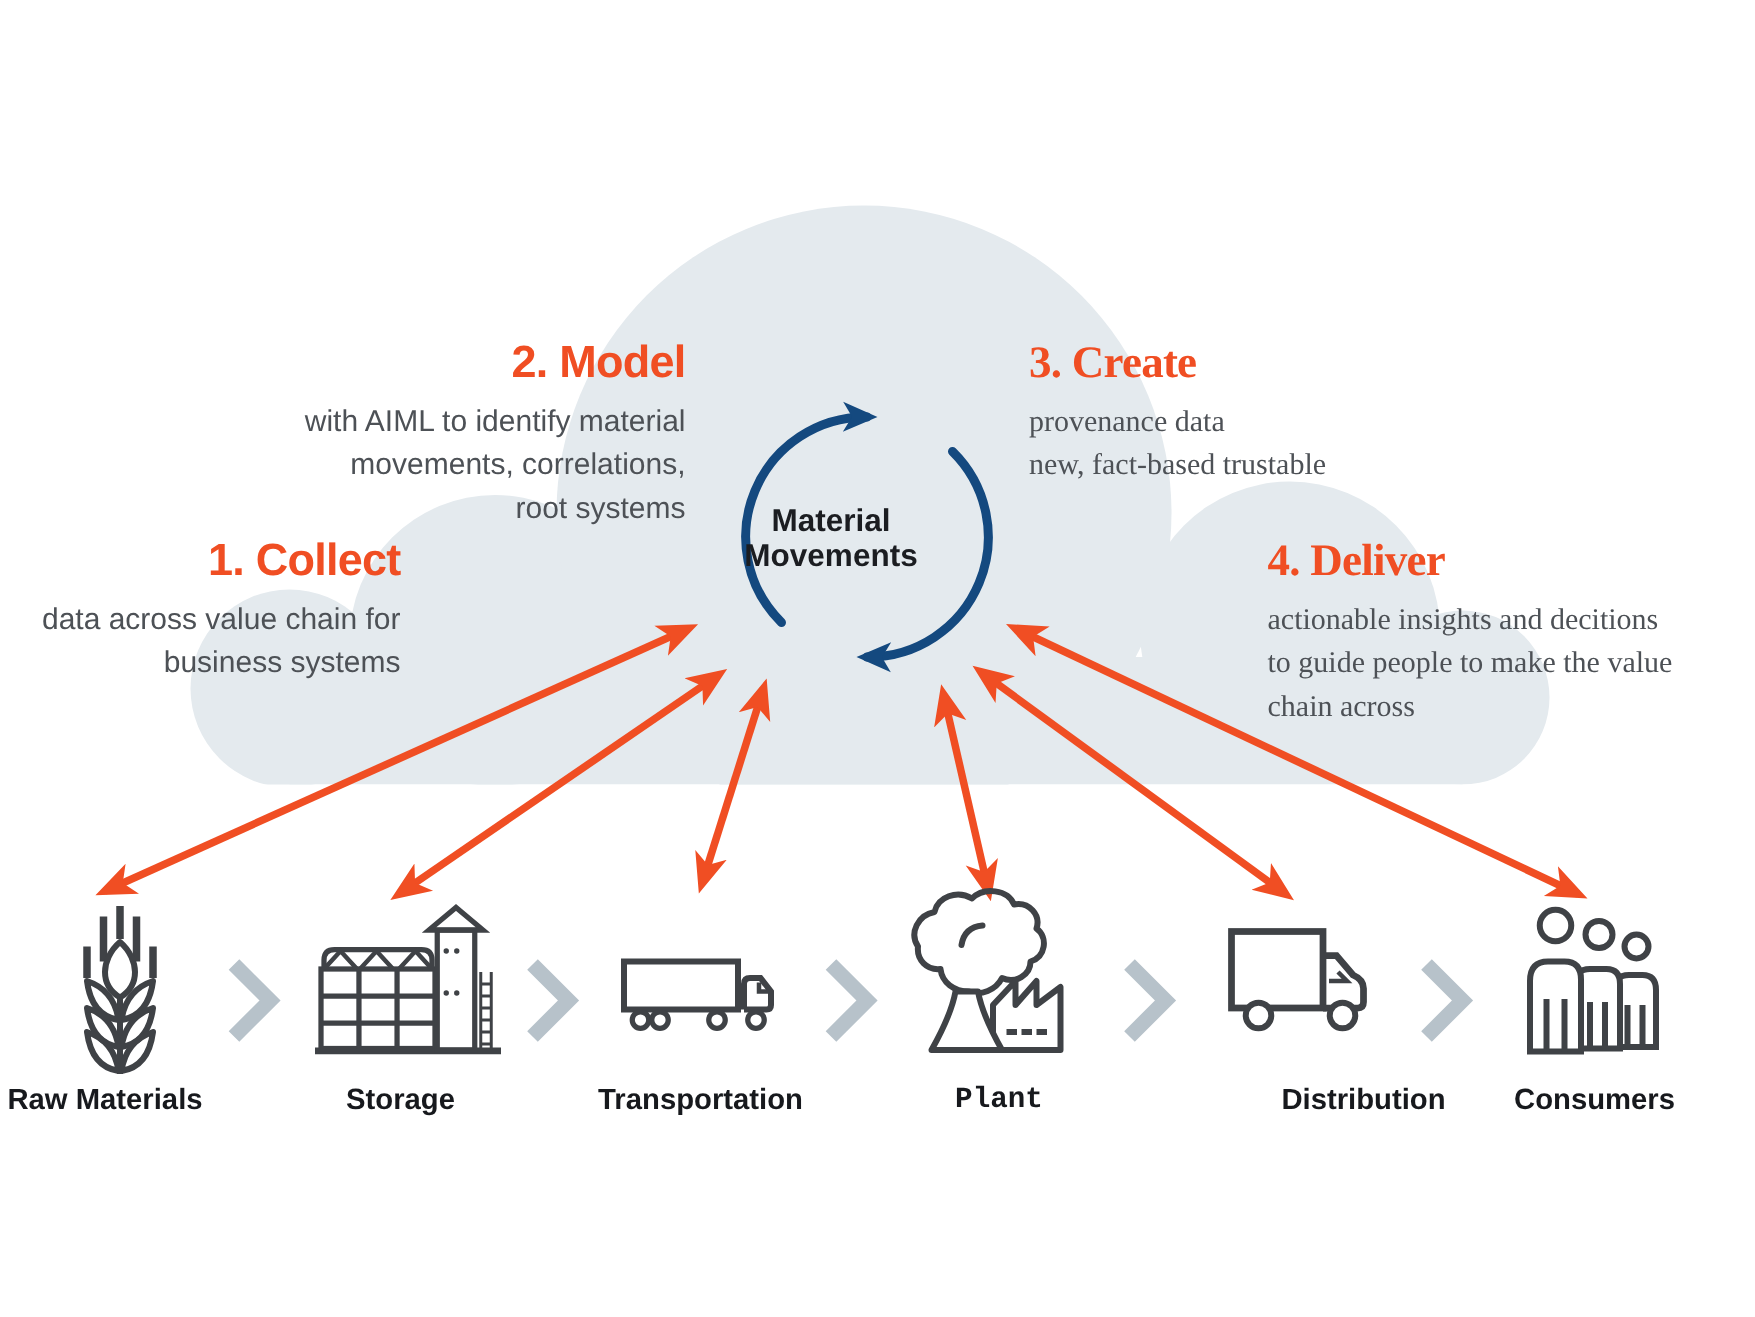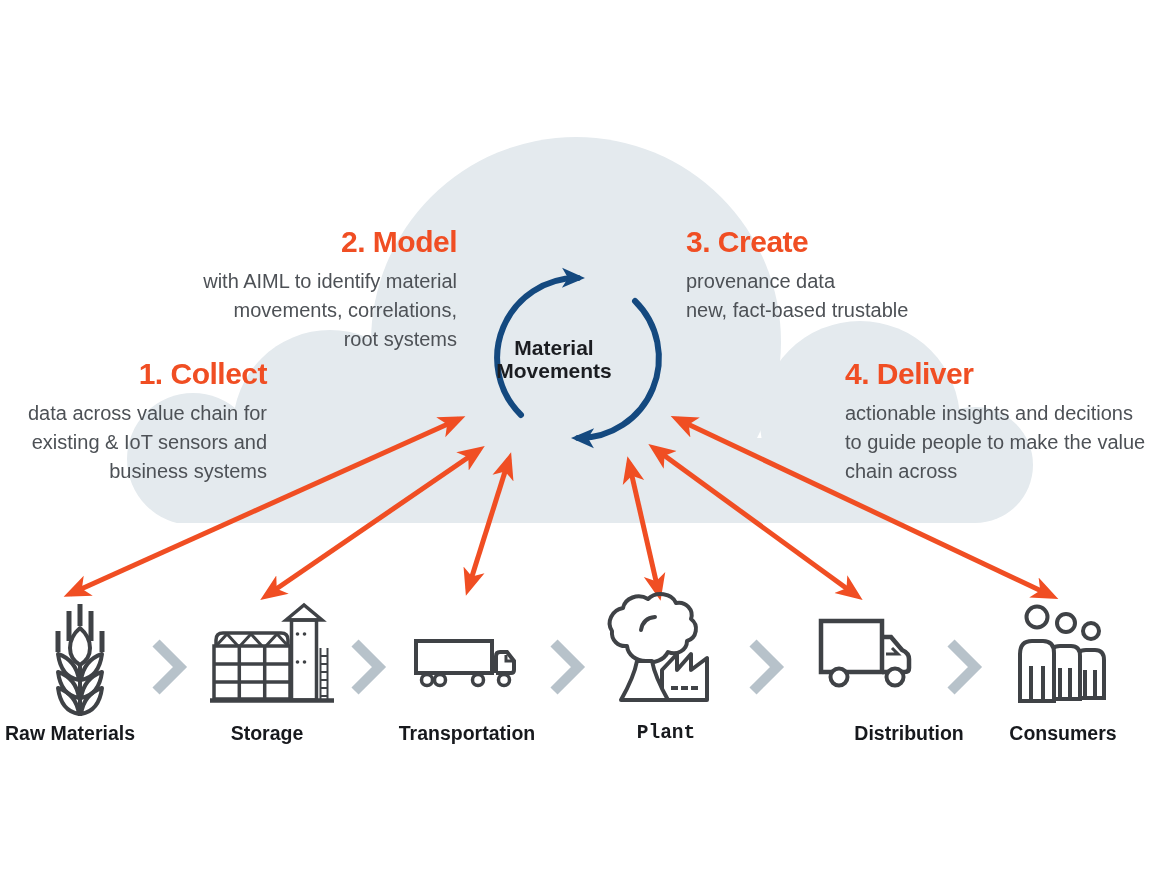--- a/index.html
+++ b/index.html
@@ -10,21 +10,21 @@
   .gfx{position:absolute;left:0;top:0;}
   .step{position:absolute;}
   .step .title{
     font-size:30px;font-weight:bold;color:#f04e23;line-height:33px;
     letter-spacing:-0.5px;margin:0 0 9px 0;
   }
   .step .line{
     font-size:20px;color:#4d5156;line-height:29px;white-space:nowrap;
   }
   .step.align-right{text-align:right;}
-  .step.align-left{text-align:left;}
+  .step.align-left{text-align:left;font-family:Liberation Serif, serif;}
   .center-label{
     position:absolute;left:444px;top:336px;width:220px;text-align:center;
     font-size:21px;font-weight:bold;color:#1b1d21;line-height:23px;
   }
   .stage-label{
     position:absolute;top:722px;transform:translateX(-50%);
     font-size:19.5px;font-weight:bold;color:#17191d;white-space:nowrap;line-height:22px;
   }
 </style>
 </head>
@@ -161,21 +161,20 @@
       <path d="M1060 668 V 699 M1070 668 V 699"></path>
       <circle cx="1037" cy="617" r="10.5" fill="#ffffff"></circle>
       <path d="M 1020 701 V 654 Q 1020 641 1032 641 H 1043 Q 1054 641 1054 653 V 701 Z" fill="#ffffff"></path>
       <path d="M1031 666 V 701 M1043 666 V 701"></path>
     </g>
   </svg>
 
   <div class="step align-right" style="right:903px;top:357px;margin-left:16px;">
     <div class="title">1. Collect</div>
     <div class="line">data across value chain for</div>
-    <div class="line">existing &amp; IoT sensors and</div>
     <div class="line">business systems</div>
   </div>
 
   <div class="step align-right" style="right:713px;top:225px;text-align:right;">
     <div class="title">2. Model</div>
     <div class="line">with AIML to identify material</div>
     <div class="line">movements, correlations,</div>
     <div class="line">root systems</div>
   </div>
 

